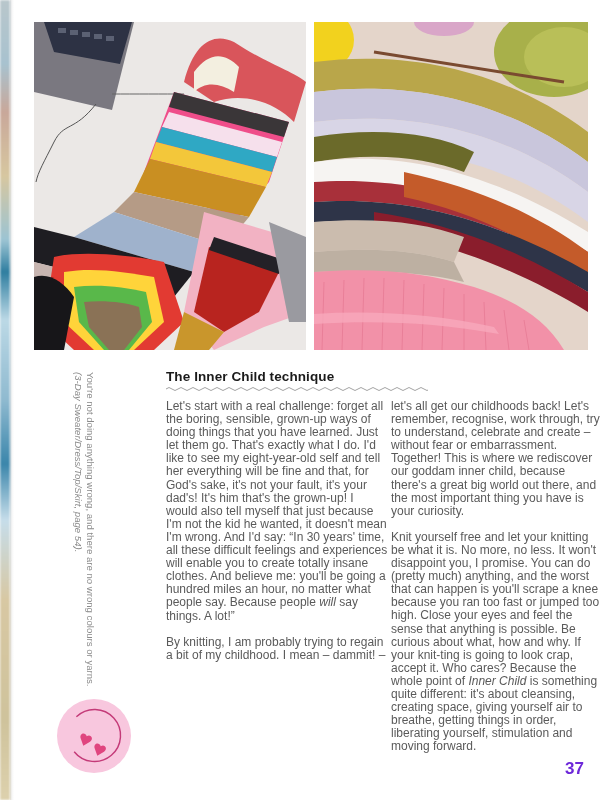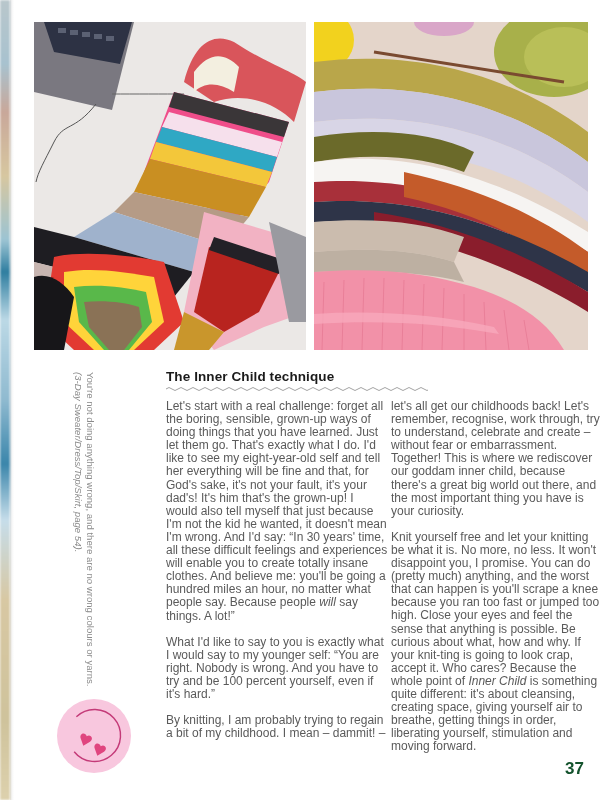--- a/index.html
+++ b/index.html
@@ -19,21 +19,21 @@
 
   .col { position: absolute; top: 400px; width: 222px; font-size: 12px; line-height: 13.1px; color: #5a5a5a; }
   .col p { margin: 0 0 13px 0; }
   .col-left { left: 166px; }
   .col-right { left: 391px; width: 210px; }
 
   .side-note { position: absolute; left: 66px; top: 372px; width: 320px; transform-origin: 0 0; transform: rotate(90deg) translateY(-30px); font-size: 9.6px; line-height: 12px; color: #8a8a8a; font-style: normal; }
   .side-note span { display: block; white-space: nowrap; }
 
   .badge { position: absolute; left: 56px; top: 698px; width: 76px; height: 76px; }
-  .page-number { position: absolute; left: 565px; top: 759px; font-size: 17px; font-weight: bold; color: #14532d; }
+  .page-number { position: absolute; left: 565px; top: 759px; font-size: 17px; font-weight: bold; color: #6d28d9; }
   em { font-style: italic; }
 </style>
 </head>
 <body>
 
 <div class="edge-strip"></div>
 <div class="edge-shadow"></div>
 
 <div class="photo photo-left" title="Colourful striped knitted pieces on a white table next to a laptop">
   <svg viewBox="0 0 272 328" preserveAspectRatio="none">
@@ -129,21 +129,20 @@
   <span style="font-style: italic;">(3-Day Sweater/Dress/Top/Skirt, page 54).</span>
 </div>
 
 <h2 class="section-title">The Inner Child technique</h2>
 <svg class="wavy" viewBox="0 0 262 6" preserveAspectRatio="none">
   <path d="M0,3 q3,-3 6,0 t6,0 t6,0 t6,0 t6,0 t6,0 t6,0 t6,0 t6,0 t6,0 t6,0 t6,0 t6,0 t6,0 t6,0 t6,0 t6,0 t6,0 t6,0 t6,0 t6,0 t6,0 t6,0 t6,0 t6,0 t6,0 t6,0 t6,0 t6,0 t6,0 t6,0 t6,0 t6,0 t6,0 t6,0 t6,0 t6,0 t6,0 t6,0 t6,0 t6,0 t6,0 t6,0 t6,0" stroke="#8a8a8a" stroke-width="0.8" fill="none"></path>
 </svg>
 
 <div class="col col-left">
   <p><span>Let's start with a real challenge: forget all the boring, sensible, grown-up ways of doing things that you have learned. Just let them go. That's exactly what I do. I'd like to see my eight-year-old self and tell her everything will be fine and that, for God's sake, it's not your fault, it's your dad's! It's him that's the grown-up! I would also tell myself that just because I'm not the kid he wanted, it doesn't mean I'm wrong. And I'd say: “In 30 years' time, all these difficult feelings and experiences will enable you to create totally insane clothes. And believe me: you'll be going a hundred miles an hour, no matter what people say. Because people </span><em>will</em><span> say things. A lot!”</span></p>
-  <p>What I'd like to say to you is exactly what I would say to my younger self: “You are right. Nobody is wrong. And you have to try and be 100 percent yourself, even if it's hard.”</p>
   <p>By knitting, I am probably trying to regain a bit of my childhood. I mean – dammit! –</p>
 </div>
 
 <div class="col col-right">
   <p>let's all get our childhoods back! Let's remember, recognise, work through, try to understand, celebrate and create – without fear or embarrassment. Together! This is where we rediscover our goddam inner child, because there's a great big world out there, and the most important thing you have is your curiosity.</p>
   <p><span>Knit yourself free and let your knitting be what it is. No more, no less. It won't disappoint you, I promise. You can do (pretty much) anything, and the worst that can happen is you'll scrape a knee because you ran too fast or jumped too high. Close your eyes and feel the sense that anything is possible. Be curious about what, how and why. If your knit-ting is going to look crap, accept it. Who cares? Because the whole point of </span><em>Inner Child</em><span> is something quite different: it's about cleansing, creating space, giving yourself air to breathe, getting things in order, liberating yourself, stimulation and moving forward.</span></p>
 </div>
 
 <svg class="badge" viewBox="0 0 76 76">
   <circle cx="38" cy="38" r="37" fill="#f8c7de"></circle>

